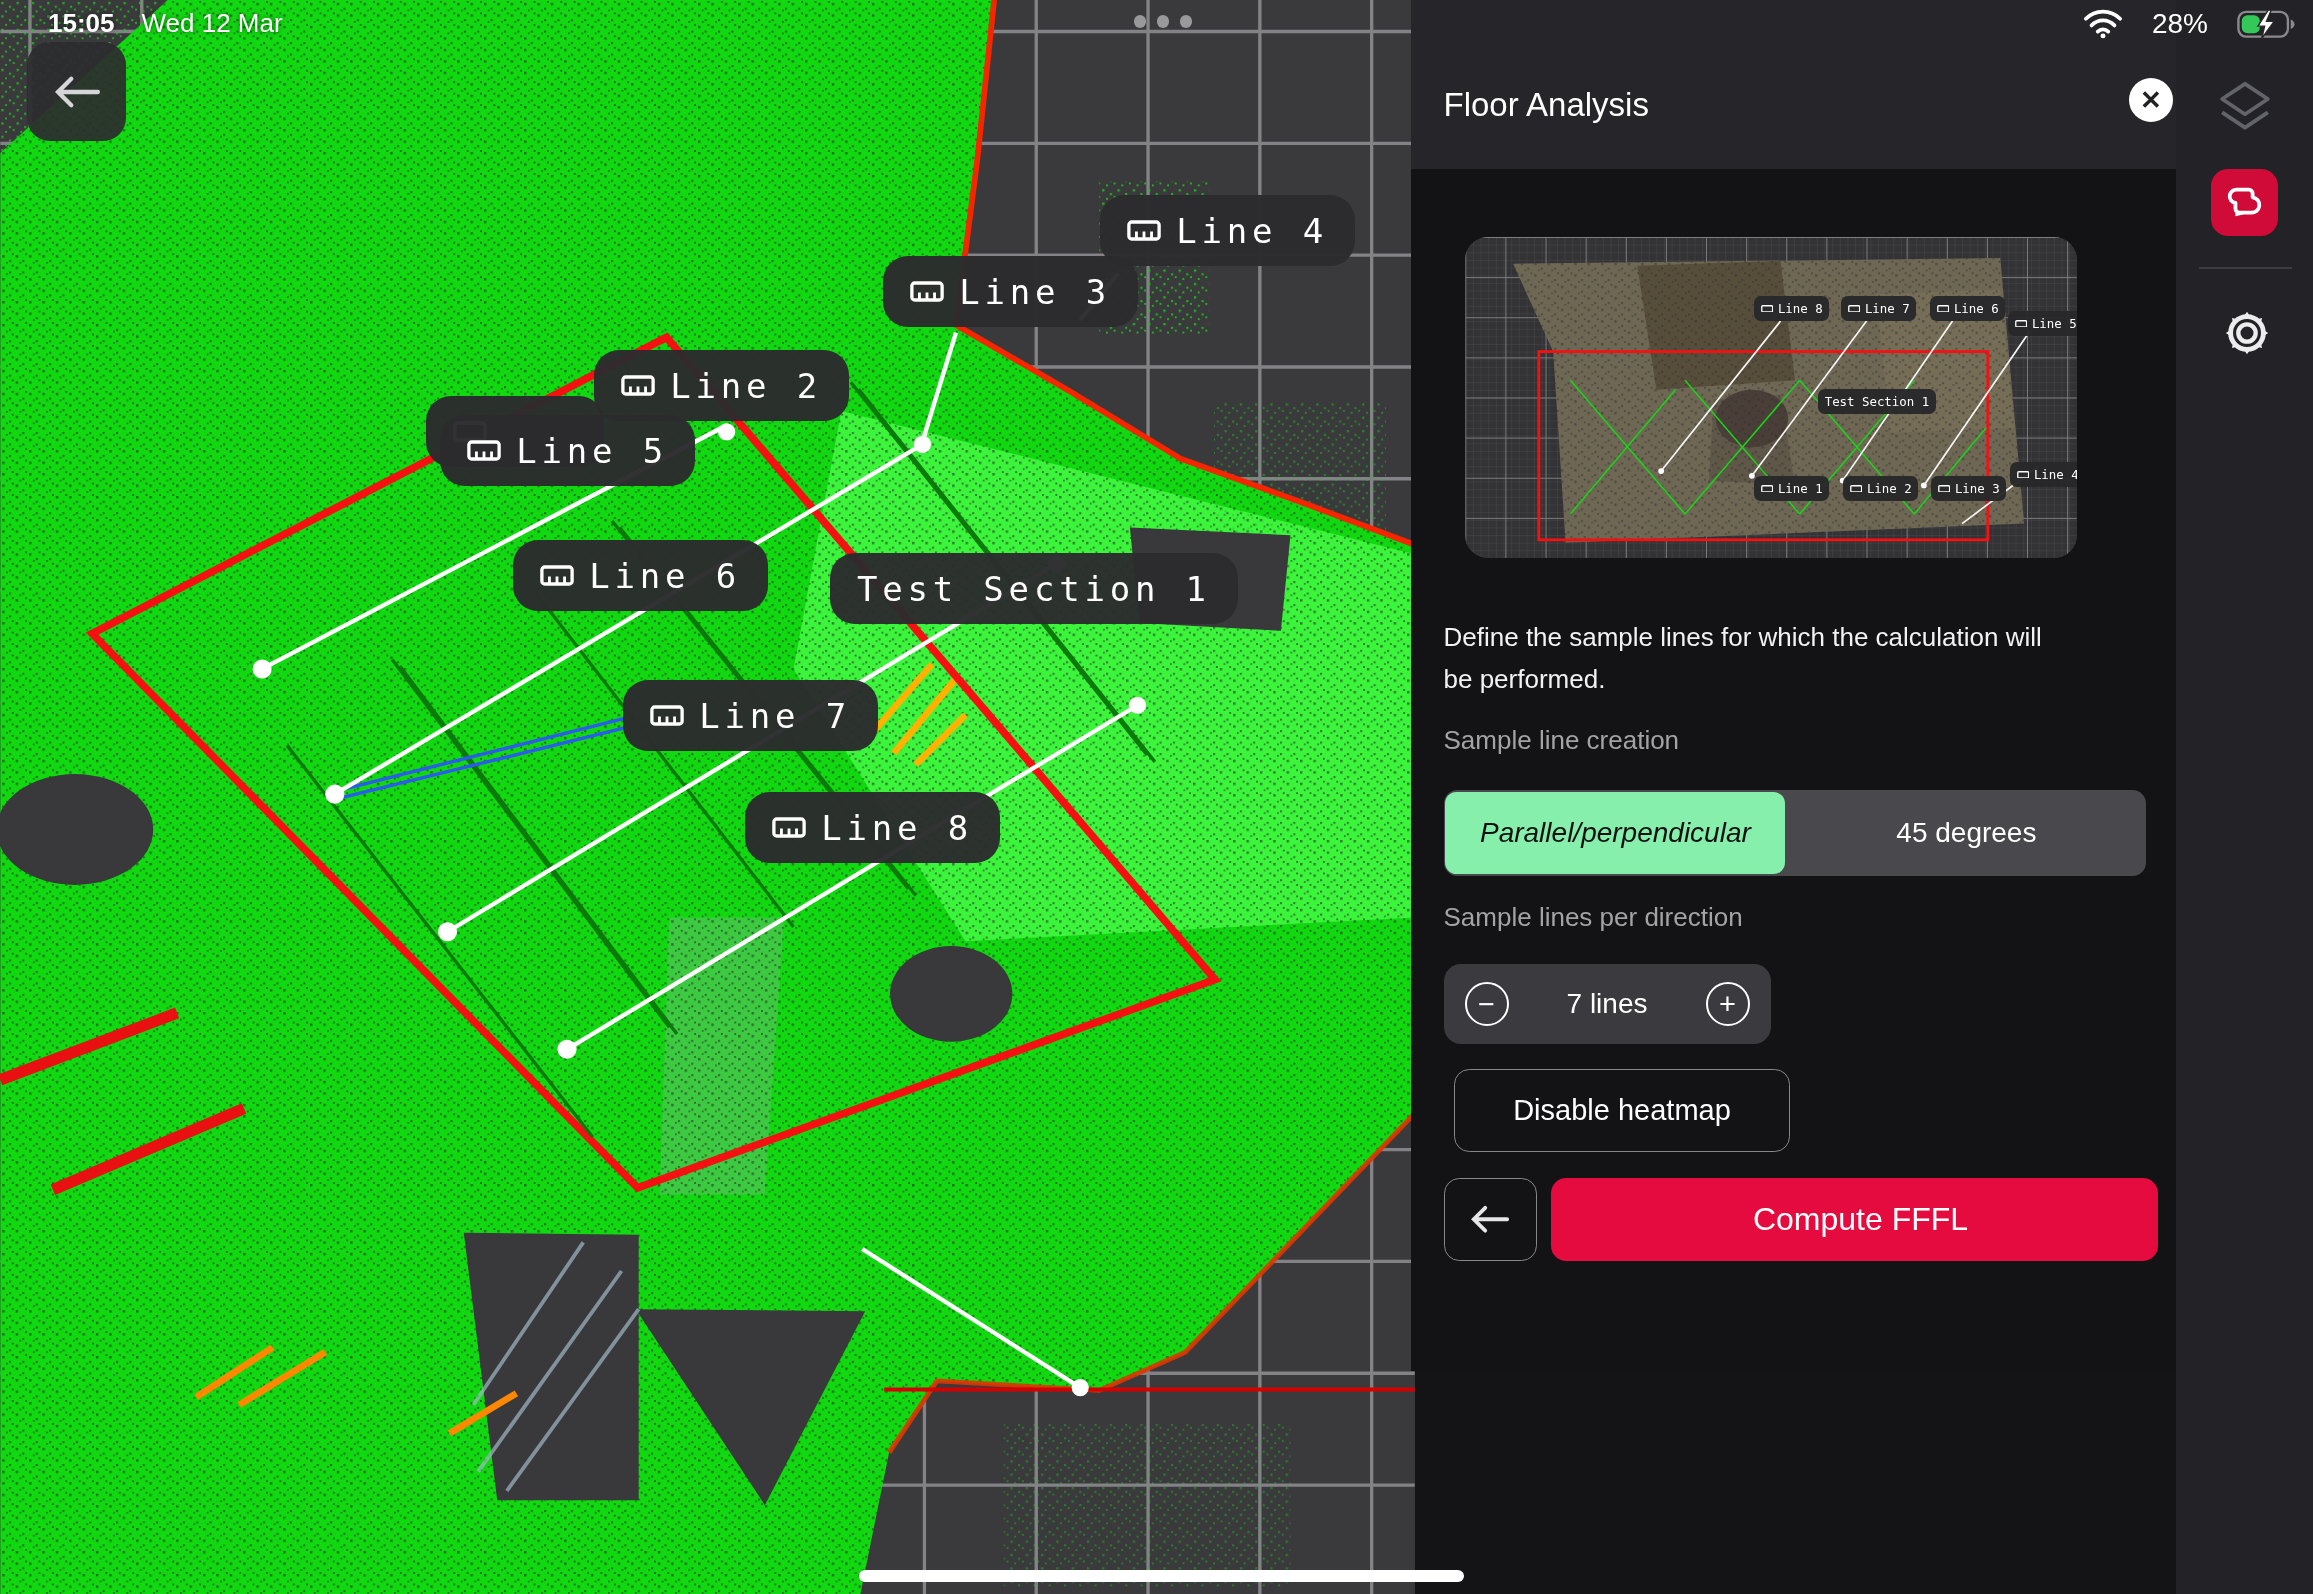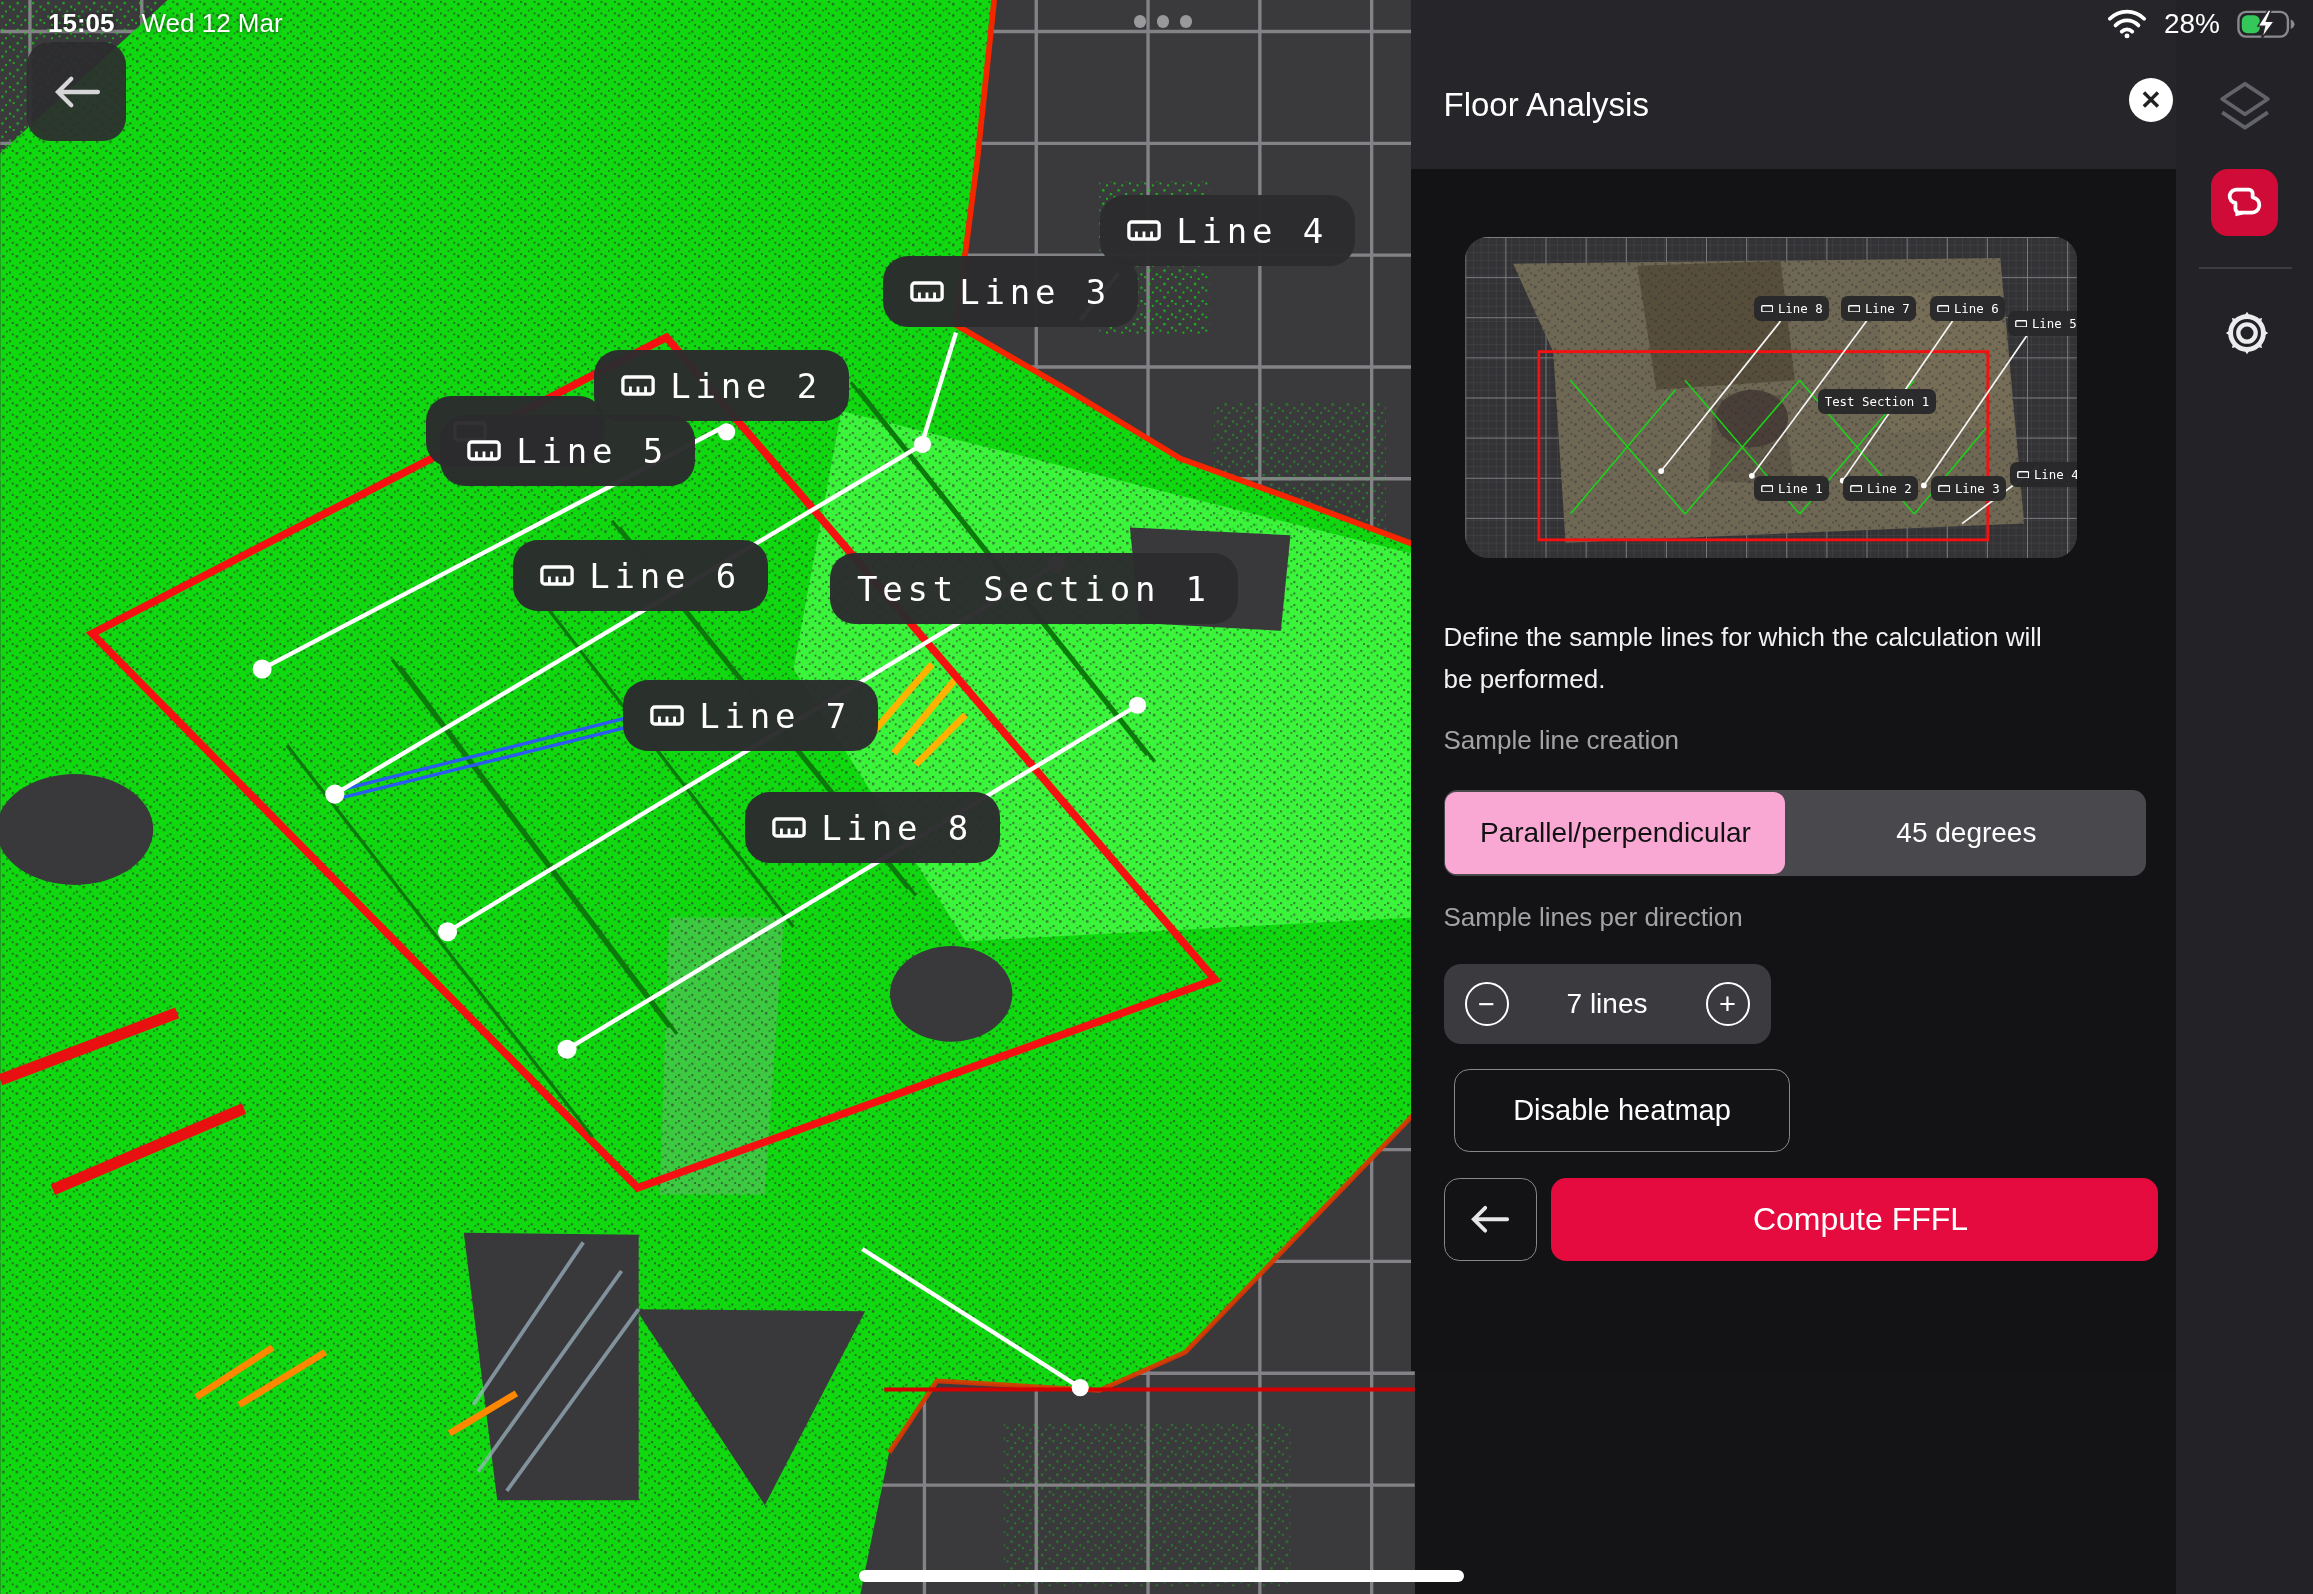--- a/index.html
+++ b/index.html
@@ -14,38 +14,38 @@
   .mini-label{position:absolute;display:flex;align-items:center;height:25px;
     background:rgba(40,40,42,.97);border-radius:6.7px;padding:0 6.7px;
     font-family:"DejaVu Sans Mono",monospace;font-size:12.4px;color:#fff;letter-spacing:0px;white-space:nowrap;}
   .mini-label .ruler{margin-right:4.8px;flex:0 0 auto;}
   
   #status-left{position:absolute;left:48px;top:7.6px;color:#fff;font-size:26px;z-index:40;
     text-shadow:0 0 5.7px rgba(0,0,0,.55);}
   #status-left b{font-weight:700;margin-right:27px;}
   #status-center{position:absolute;left:1134px;top:15.3px;display:flex;gap:10.5px;z-index:40;}
   #status-center i{width:12.4px;height:12.4px;border-radius:50%;background:#99999c;}
-  #status-right{position:absolute;right:17px;top:7.6px;display:flex;align-items:center;gap:17px;z-index:40;color:#fff;font-size:28px;}
+  #status-right{position:absolute;right:17px;top:7.6px;display:flex;align-items:center;gap:29px;z-index:40;color:#fff;font-size:28px;}
   
   #map-back{position:absolute;left:27px;top:42px;width:99px;height:99px;border-radius:23px;
     background:rgba(44,44,46,.93);display:flex;align-items:center;justify-content:center;z-index:30;}
   
   #home-indicator{position:absolute;left:859px;top:1570px;width:605px;height:12.4px;border-radius:6.7px;background:#fff;z-index:60;}
   
   #panel{position:absolute;left:1411px;top:0;width:765px;height:1371px;background:#131316;z-index:20;}
   #panel-header{position:absolute;left:0;top:0;width:765px;height:169px;background:#26262a;}
   #panel-title{position:absolute;left:32.5px;top:86px;color:#fff;font-size:33px;font-weight:500;}
   #panel-close{position:absolute;left:718px;top:78px;width:44px;height:44px;border-radius:50%;background:#fff;
     display:flex;align-items:center;justify-content:center;color:#222;font-size:26px;font-weight:700;}
   #thumb{position:absolute;left:54px;top:237px;width:612px;height:321px;border-radius:23px;overflow:hidden;background:#313134;}
   #panel-desc{position:absolute;left:32.5px;top:616px;width:631px;color:#f2f2f3;font-size:26px;line-height:42px;}
   .panel-sec{position:absolute;left:32.5px;color:#a3a3a3;font-size:26px;}
   #seg{position:absolute;left:32.5px;top:790px;width:702px;height:86px;background:#48484d;border-radius:13.4px;display:flex;padding:0;}
   .seg-item{flex:1;display:flex;align-items:center;justify-content:center;font-size:28px;color:#fff;border-radius:11.5px;}
-  .seg-item.sel{background:#f9a8d4;color:#111;margin:1.9px;flex:0 0 340px;}
+  .seg-item.sel{background:#86efac;color:#111;margin:1.9px;flex:0 0 340px;font-style:italic;}
   #stepper{position:absolute;left:32.5px;top:964px;width:327px;height:80px;background:#3a3a3f;border-radius:17px;
     display:flex;align-items:center;justify-content:space-between;padding:0 21px;box-sizing:border-box;}
   .step-btn{width:40px;height:40px;border:2.9px solid #fff;border-radius:50%;color:#fff;font-size:29px;line-height:34px;
     display:flex;align-items:center;justify-content:center;}
   #stepper-value{color:#fff;font-size:28px;}
   #btn-disable{position:absolute;left:43px;top:1069px;width:336px;height:83px;border:1.9px solid #87878c;border-radius:15.3px;
     color:#fff;font-size:29px;display:flex;align-items:center;justify-content:center;box-sizing:border-box;background:transparent;}
   #btn-back{position:absolute;left:32.5px;top:1178px;width:93px;height:83px;border:1.9px solid #87878c;border-radius:15.3px;
     display:flex;align-items:center;justify-content:center;box-sizing:border-box;}
   #btn-compute{position:absolute;left:140px;top:1178px;width:595px;height:83px;border-radius:15.3px;background:#e60b3f;

